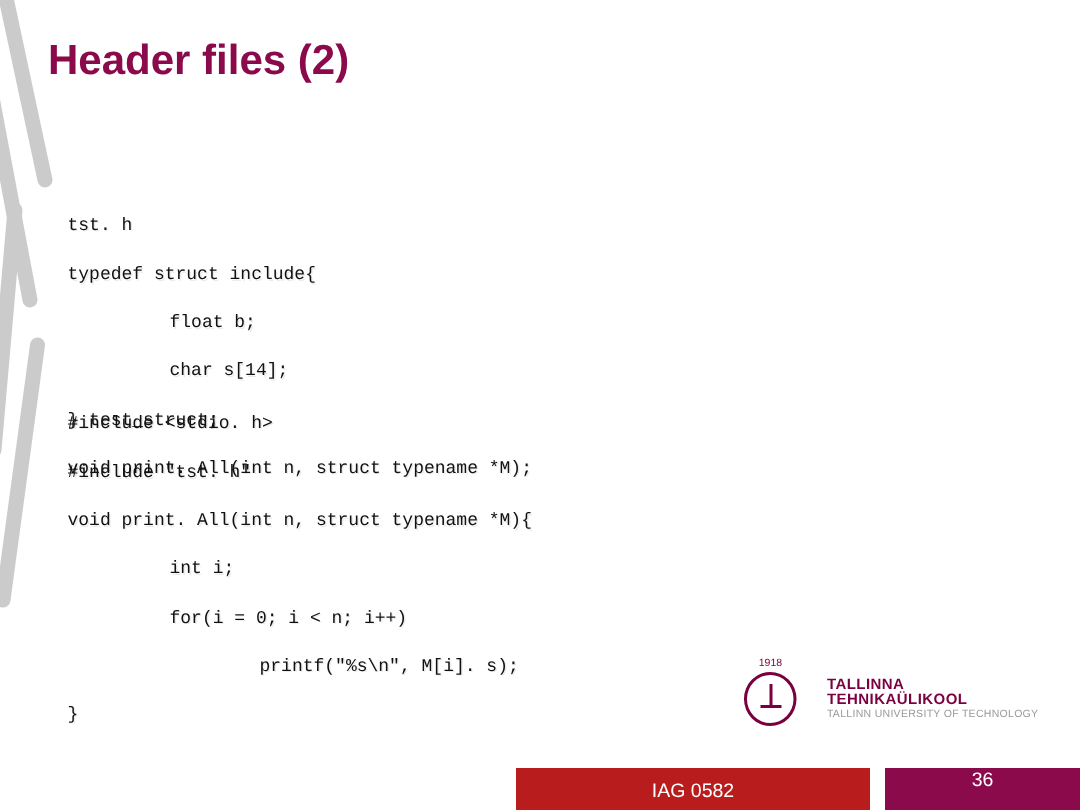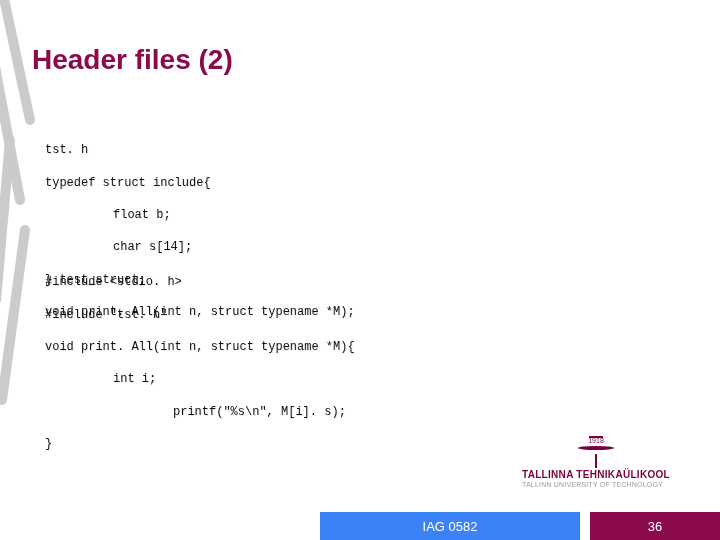--- a/index.html
+++ b/index.html
@@ -21,21 +21,20 @@
     opacity: 0.25;
   }
   .decoration svg { width: 100%; height: 100%; }
   .title {
     position: absolute;
     left: 32px;
     top: 24px;
     font-size: 28px;
     font-weight: bold;
     color: #8a0a4b;
-    margin-top: 20px;
   }
   .code-block {
     position: absolute;
     left: 45px;
     font-family: "Courier New", Courier, monospace;
     font-size: 12px;
     font-weight: normal;
     line-height: 1.35;
     white-space: pre;
     color: #111;
@@ -48,21 +47,20 @@
   .indent2 { padding-left: 128px; display: block; }
   .logo {
     position: absolute;
     right: 24px;
     bottom: 54px;
     width: 200px;
     height: 40px;
     display: flex;
     align-items: center;
     gap: 20px;
-    flex-direction: column;
   }
   .logo-mark {
     width: 36px;
     height: 36px;
     border: 2px solid #7a0040;
     border-radius: 50%;
     display: flex;
     align-items: center;
     justify-content: center;
     position: relative;
@@ -104,33 +102,32 @@
   .footer {
     position: absolute;
     left: 0;
     bottom: 0;
     width: 100%;
     height: 28px;
     display: flex;
   }
   .footer .spacer { flex: 1; }
   .footer .course {
-    width: 260px;
-    background: #3b82f6;
+    width: 236px;
+    background: #b91c1c;
     color: #fff;
     font-size: 13px;
     display: flex;
     align-items: center;
     justify-content: center;
   }
   .footer .pagewrap {
     width: 130px;
     background: #8a0a4b;
     display: flex;
-    align-items: center;
     justify-content: center;
   }
   .footer .gap {
     width: 10px;
     background: #fff;
   }
   .footer .page {
     color: #fff;
     font-size: 13px;
   }
@@ -158,20 +155,21 @@
 <span class="indent1">char s[14];</span>
 <span class="subtitle">} test_struct;</span>
 <span class="subtitle">void print. All(int n, struct typename *M);</span>
 </div>
 
 <div class="code-block code-c">
 <span class="subtitle">#include &lt;stdio. h&gt;</span>
 <span class="subtitle">#include "tst. h"</span>
 <span class="subtitle">void print. All(int n, struct typename *M){</span>
 <span class="indent1">int i;</span>
+<span class="indent1">for(i = 0; i &lt; n; i++)</span>
 <span class="indent2">printf("%s\n", M[i]. s);</span>
 <span class="subtitle">}</span>
 </div>
 
 <div class="logo">
   <div class="logo-mark">
     <span class="logo-year">1918</span>
   </div>
   <div class="logo-text">
     <span class="l1">TALLINNA TEHNIKAÜLIKOOL</span>

